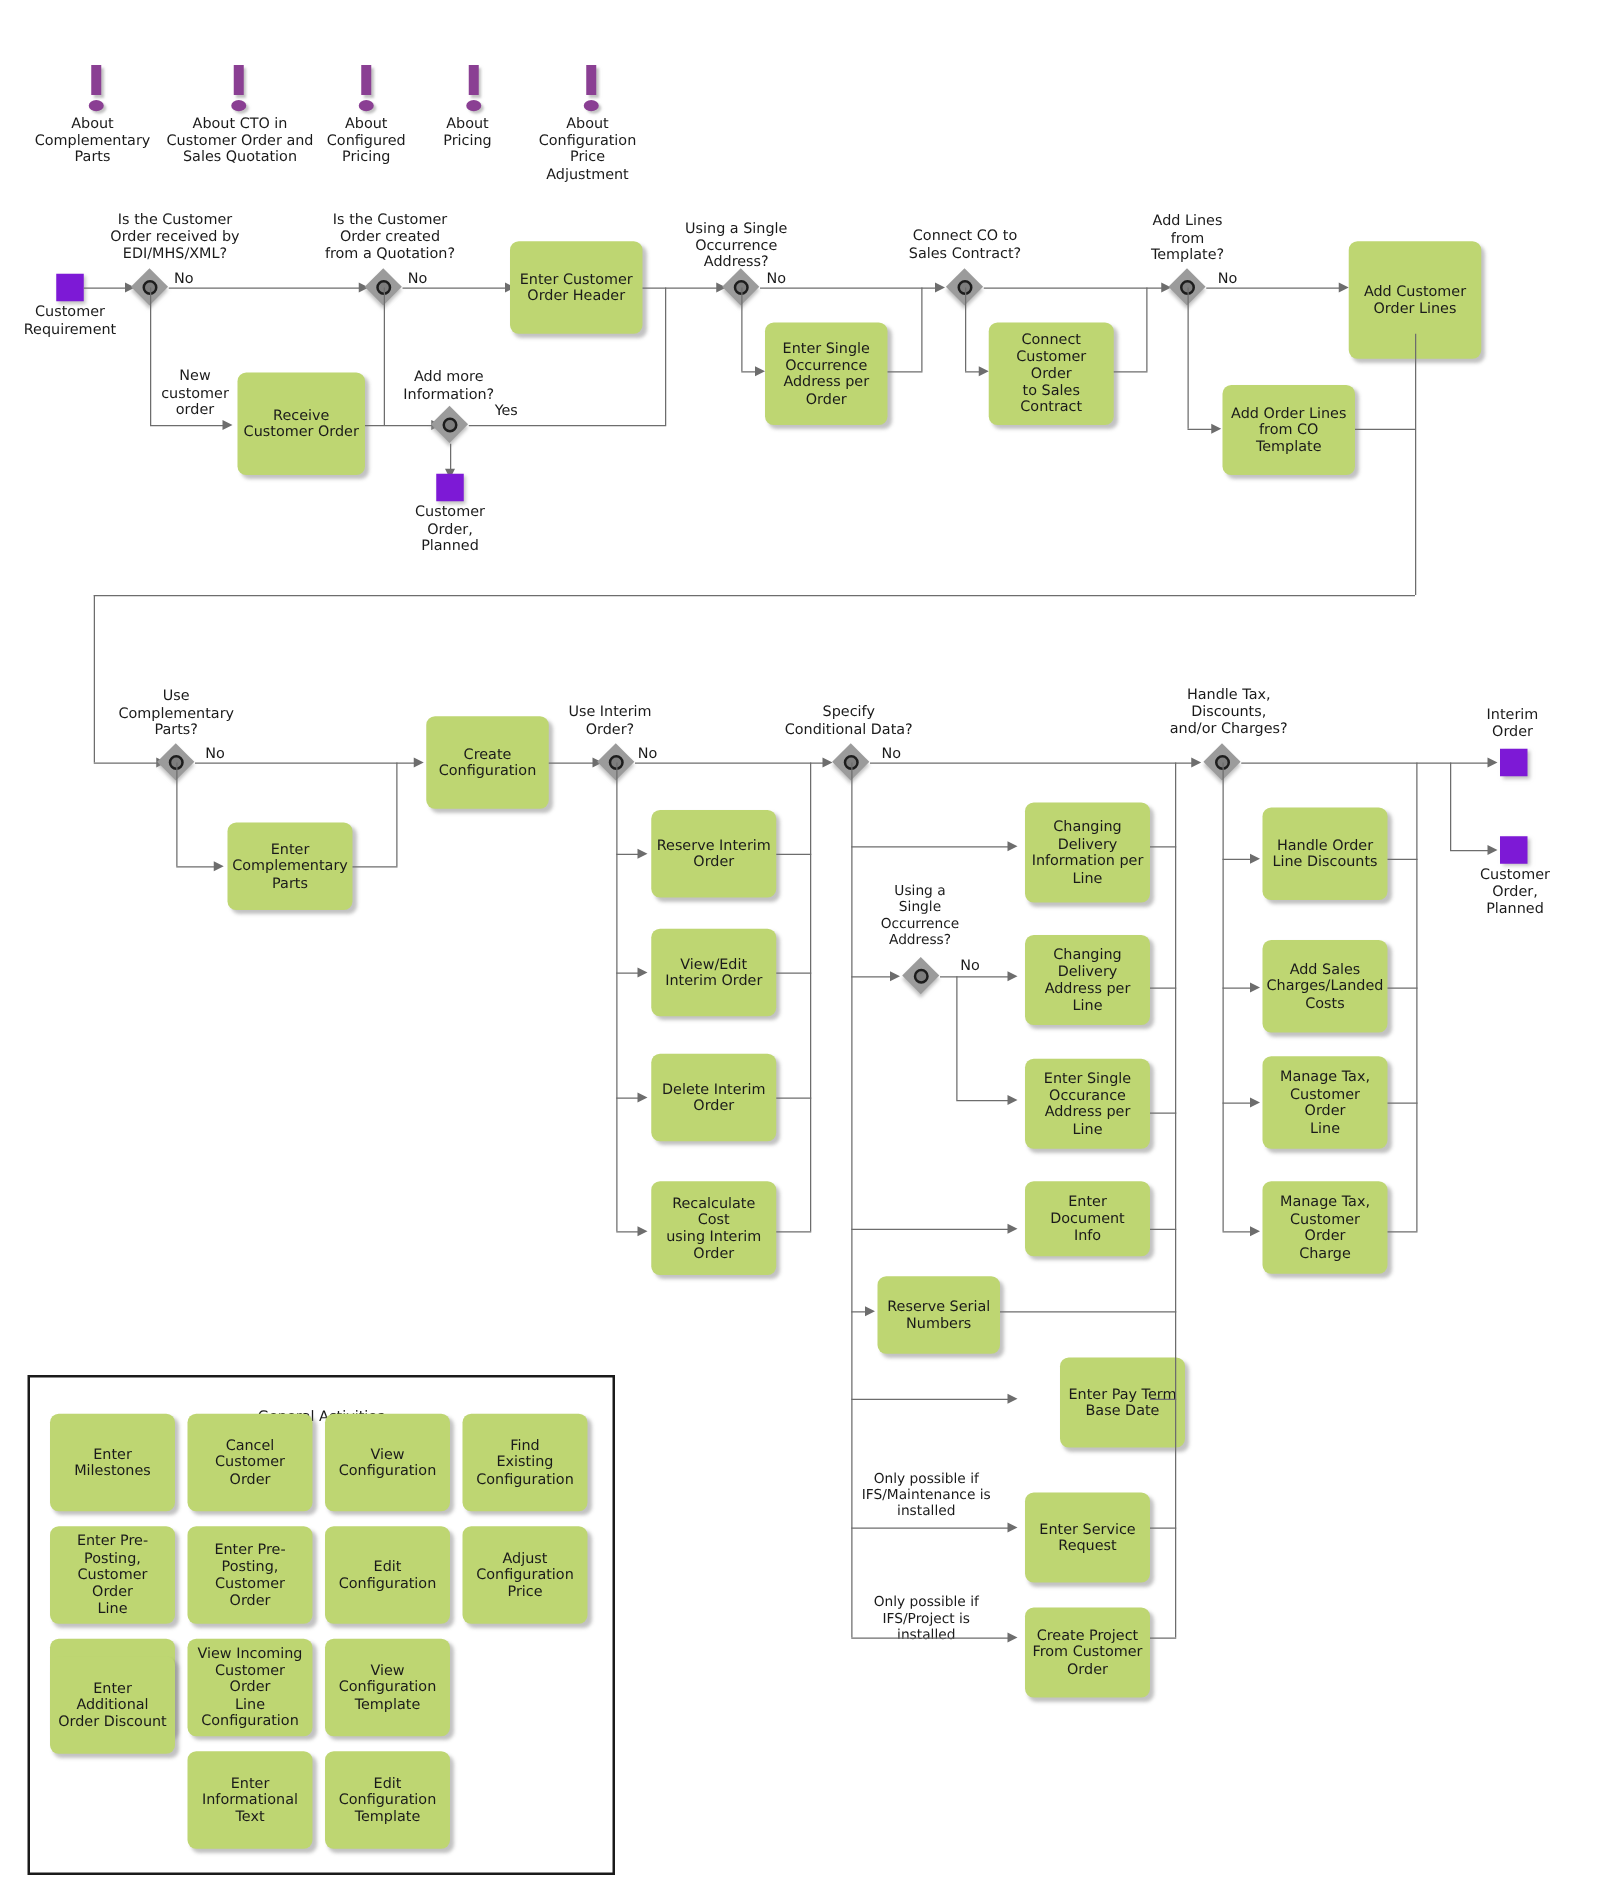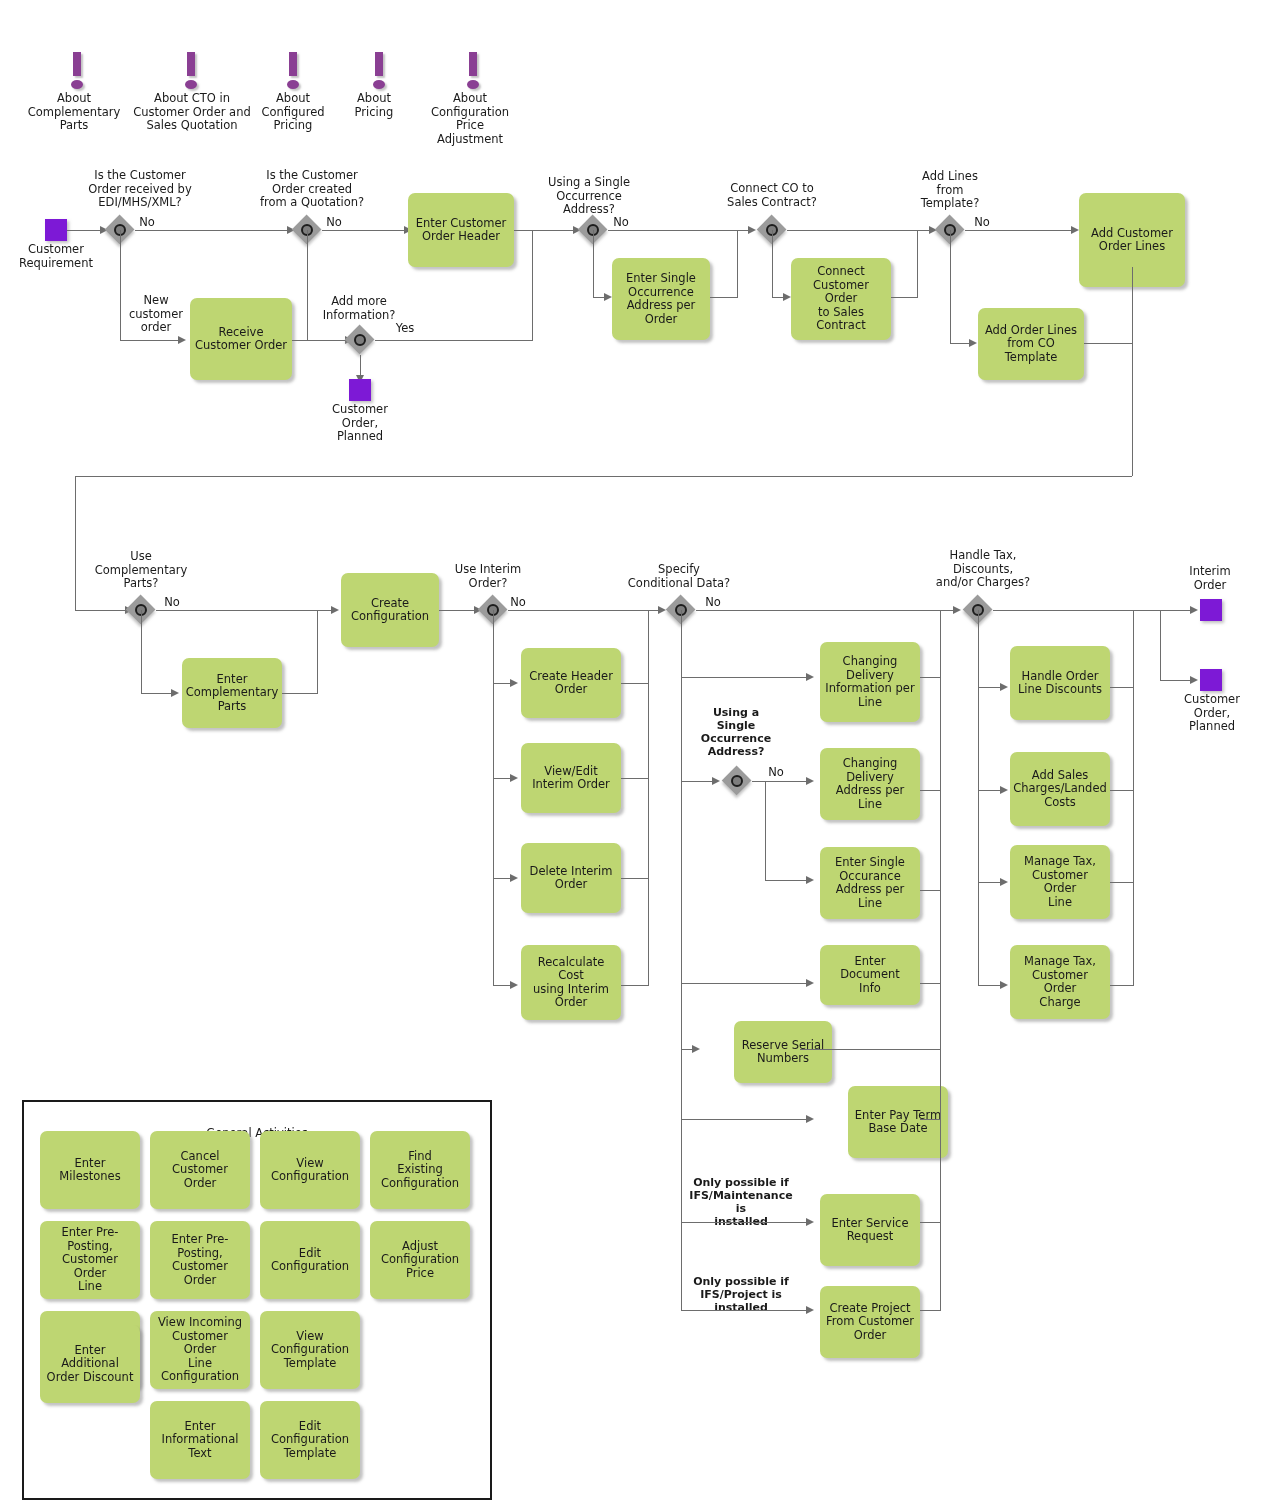--- a/index.html
+++ b/index.html
@@ -7,21 +7,21 @@
   #page{position:relative;width:1280px;height:1510px;overflow:hidden;background:#fff;}
 
   
   .titlebar{position:absolute;left:0;top:8px;width:1280px;height:29px;background:#8a4a94;}
   .titlebar .t{position:absolute;left:0;top:0;width:1280px;line-height:29px;text-align:center;
        color:#ffffff;font-size:12.5px;font-weight:bold;font-family:"Liberation Sans", sans-serif;}
 
   
   .lbl{position:absolute;font-size:11.5px;color:#1a1a1a;text-align:center;line-height:13.5px;
        font-family:"DejaVu Sans", sans-serif;white-space:pre-line;}
-  .lbl.sm{font-size:11px;line-height:13px;font-weight:bold;}
+  .lbl.sm{font-size:11px;line-height:13px;}
 
   
   .act{position:absolute;background:#bed672;border-radius:7px;
        box-shadow:3px 3px 3px rgba(120,120,120,.45);
        display:flex;align-items:center;justify-content:center;text-align:center;
        font-size:11.5px;line-height:13.5px;color:#1a1a1a;padding:2px 4px;box-sizing:border-box;
        font-family:"DejaVu Sans", sans-serif;white-space:pre-line;}
 
   
   .evt{position:absolute;width:22px;height:22px;background:#7d19d6;
@@ -284,21 +284,21 @@
     </div>
   <div class="lbl" style="left:504px;top:596px;width:28px;">No</div>
 
   <div class="h" style="left:508px;top:610px;width:153px;"></div>
   <div class="ar" style="left:658px;top:606px;"></div>
 
   <div class="v" style="left:493px;top:610px;height:375px;"></div>
 
   <div class="h" style="left:493px;top:683px;width:21px;"></div>
   <div class="ar" style="left:510px;top:679px;"></div>
-  <div class="act" style="left:521px;top:648px;width:100px;height:70px;">Create Header
+  <div class="act" style="left:521px;top:648px;width:100px;height:70px;">Reserve Interim
 Order</div>
 
   <div class="h" style="left:493px;top:778px;width:21px;"></div>
   <div class="ar" style="left:510px;top:774px;"></div>
   <div class="act" style="left:521px;top:743px;width:100px;height:70px;">View/Edit
 Interim Order</div>
 
   <div class="h" style="left:493px;top:878px;width:21px;"></div>
   <div class="ar" style="left:510px;top:874px;"></div>
   <div class="act" style="left:521px;top:843px;width:100px;height:70px;">Delete Interim
@@ -361,21 +361,21 @@
 Occurance
 Address per Line</div>
 
   <div class="h" style="left:681px;top:983px;width:128px;"></div>
   <div class="ar" style="left:806px;top:979px;"></div>
   <div class="act" style="left:820px;top:945px;width:100px;height:60px;">Enter Document
 Info</div>
 
   <div class="h" style="left:681px;top:1049px;width:14px;"></div>
   <div class="ar" style="left:692px;top:1045px;"></div>
-  <div class="act" style="left:702px;top:1021px;width:98px;height:62px;margin-left:32px;">Reserve Serial
+  <div class="act" style="left:702px;top:1021px;width:98px;height:62px;">Reserve Serial
 Numbers</div>
   <div class="h" style="left:800px;top:1049px;width:141px;"></div>
 
   <div class="h" style="left:681px;top:1119px;width:128px;"></div>
   <div class="ar" style="left:806px;top:1115px;"></div>
   <div class="act" style="left:848px;top:1086px;width:100px;height:72px;text-align:center;">Enter Pay Term
 Base Date</div>
 
   <div class="lbl sm" style="left:684px;top:1176px;width:114px;">Only possible if
 IFS/Maintenance is

